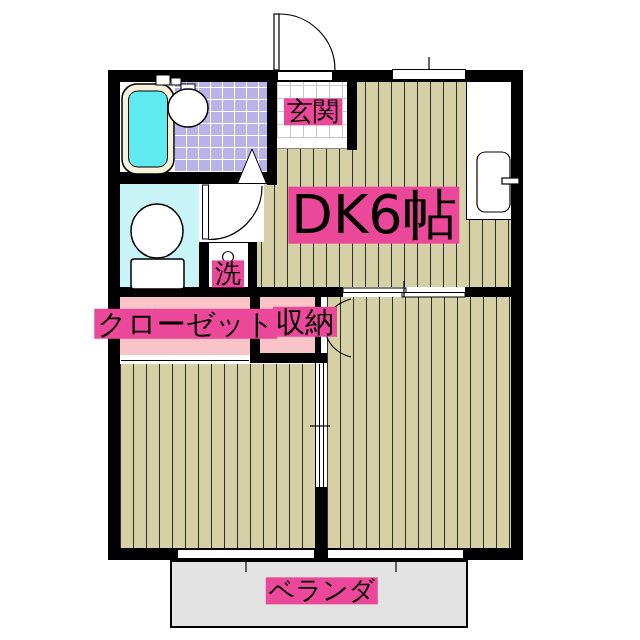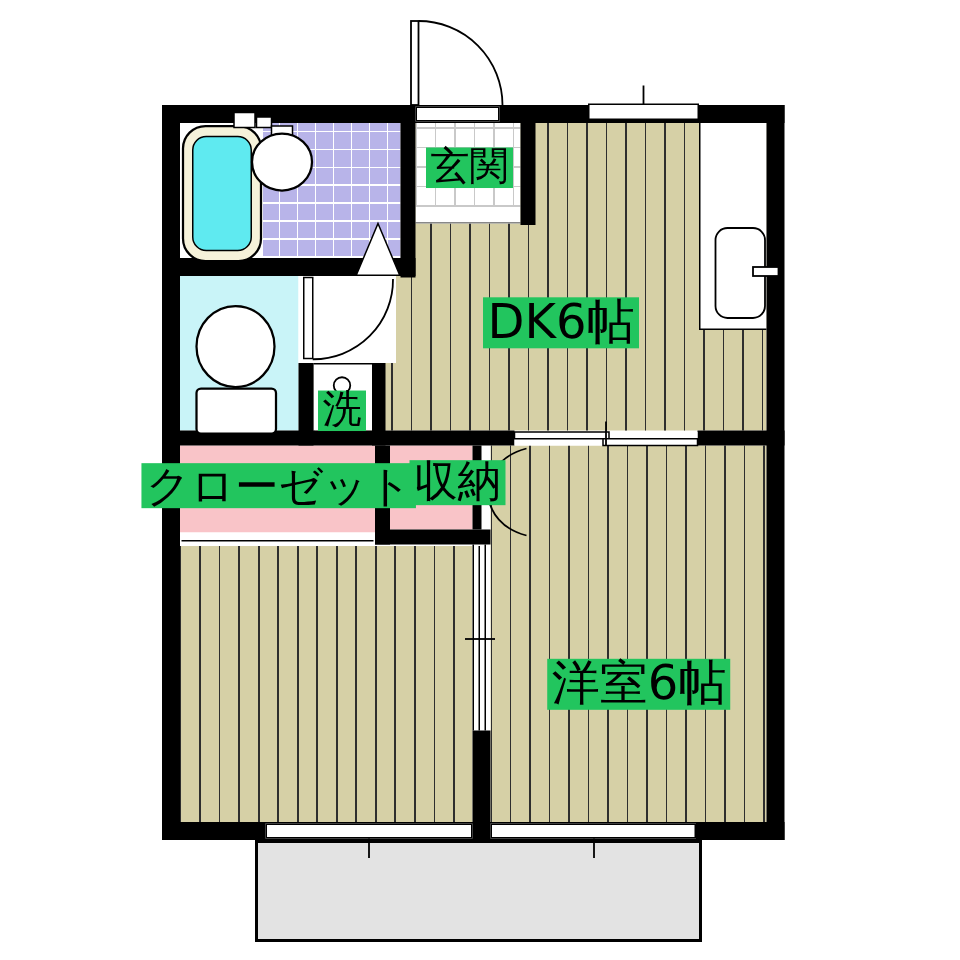--- a/index.html
+++ b/index.html
@@ -12,24 +12,24 @@
   .bath-tile{position:absolute;background-color:#b8b4e9;
     background-image:repeating-linear-gradient(0deg,#ffffff 0px,#ffffff 1px,transparent 1px,transparent 12px),
                      repeating-linear-gradient(90deg,#ffffff 0px,#ffffff 1px,transparent 1px,transparent 12px);}
   .genkan-tile{position:absolute;background-color:#ffffff;
     background-image:repeating-linear-gradient(0deg,#c9c9c9 0px,#c9c9c9 1px,transparent 1px,transparent 13px),
                      repeating-linear-gradient(90deg,#c9c9c9 0px,#c9c9c9 1px,transparent 1px,transparent 13px);}
   .white{position:absolute;background:#fff;}
   .pink{position:absolute;background:#f9c4c8;}
   .cyanfloor{position:absolute;background:#c9f4f8;}
   .window{position:absolute;background:#fff;border:1px solid #000;box-sizing:border-box;}
-  .label{position:absolute;background:#22c55e;color:#000;white-space:nowrap;
+  .label{position:absolute;background:#ec4899;color:#000;white-space:nowrap;
          transform:translate(-50%,-50%);padding:0 3px;line-height:1.05;z-index:30;}
   svg.overlay{position:absolute;left:0;top:0;z-index:20;}
-  .lab-lg{font-size:32px;}
+  .lab-lg{font-size:54px;}
   .lab-md{font-size:26px;}
   .lab-sm{font-size:29px;}
 </style>
 </head>
 <body>
 
 <div class="canvas">
 
   <div class="floor-wood" style="left:209px;top:82px;width:302px;height:205px;"></div>
   <div class="white" style="left:120px;top:82px;width:147px;height:90px;"></div>
@@ -130,15 +130,15 @@
     <line x1="429" y1="57" x2="429" y2="70" stroke="#000" stroke-width="1.2"></line>
     <line x1="246" y1="559" x2="246" y2="572" stroke="#000" stroke-width="1.2"></line>
     <line x1="396" y1="559" x2="396" y2="572" stroke="#000" stroke-width="1.2"></line>
   </svg>
 
   <div class="label lab-md" style="left:313px;top:112px;">玄関</div>
   <div class="label lab-lg" style="left:374px;top:215px;">DK6帖</div>
   <div class="label lab-sm" style="left:186px;top:324px;">クローゼット</div>
   <div class="label lab-sm" style="left:305px;top:322px;font-family:Liberation Serif, serif;">収納</div>
   <div class="label lab-md" style="left:228px;top:274px;">洗</div>
-  <div class="label lab-lg" style="left:426px;top:456px;">洋室6帖</div>
+  <div class="label lab-md" style="left:322px;top:591px;">ベランダ</div>
 
 </div>
 
 </body></html>

